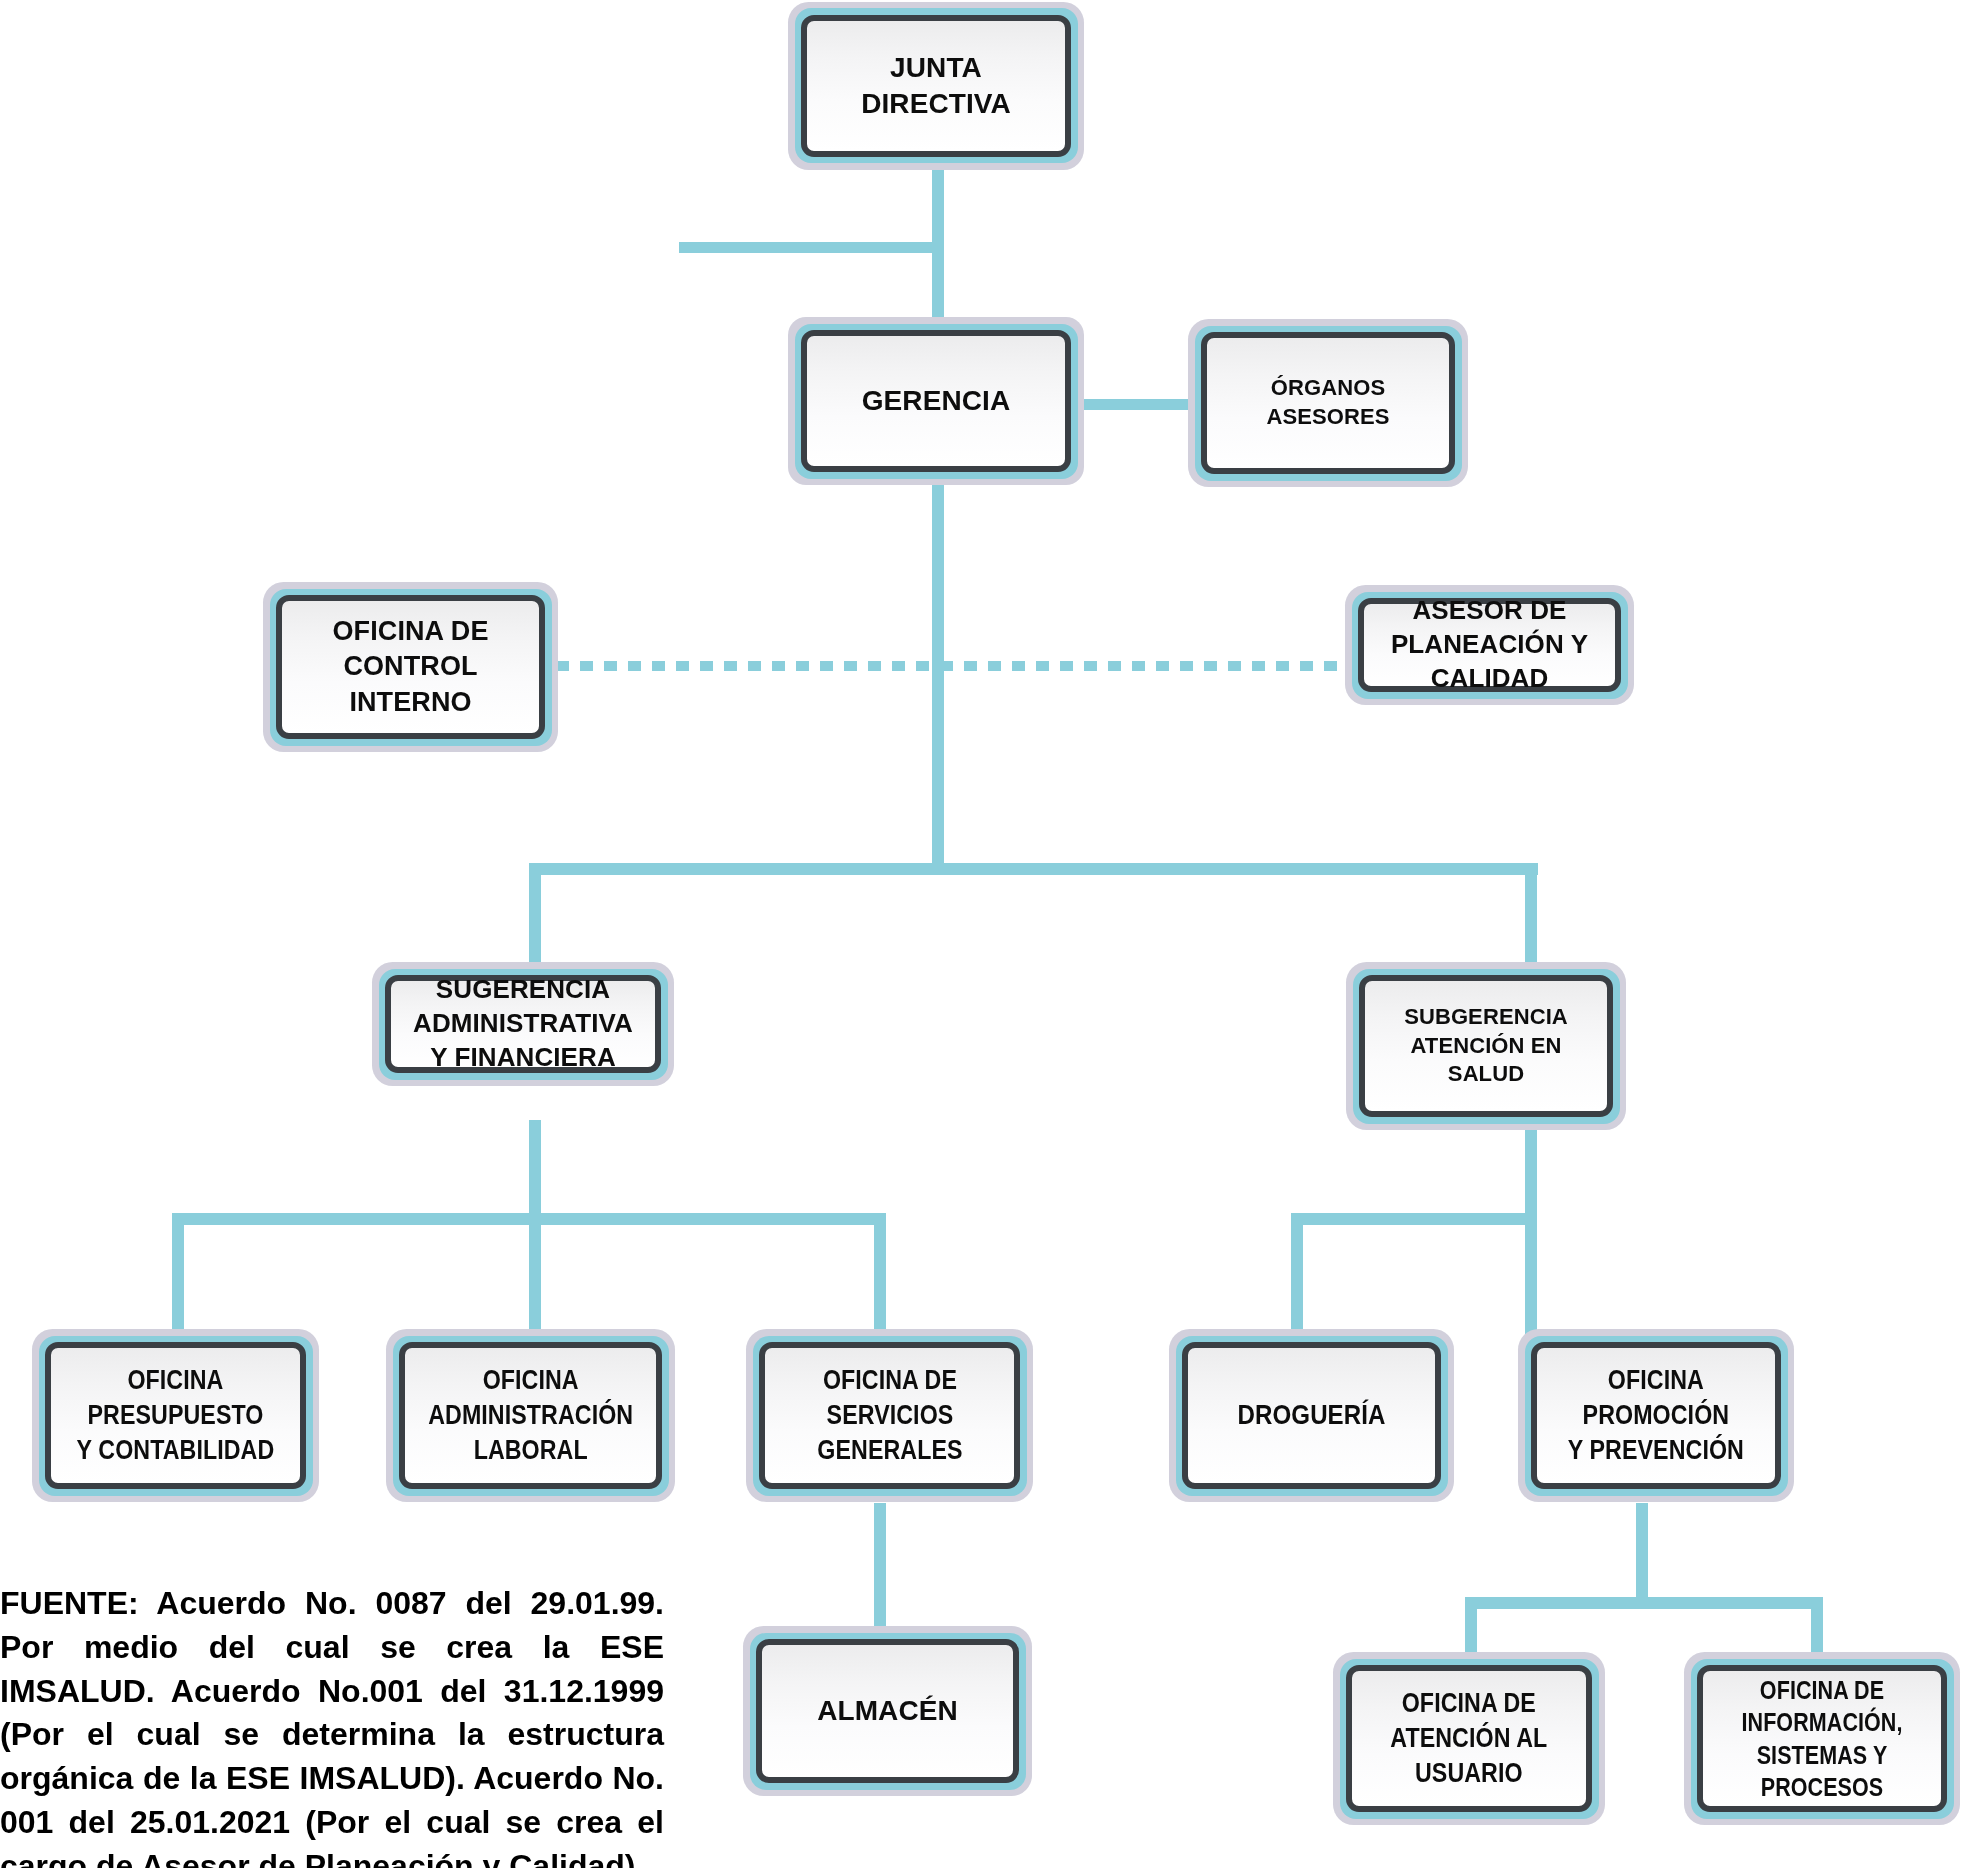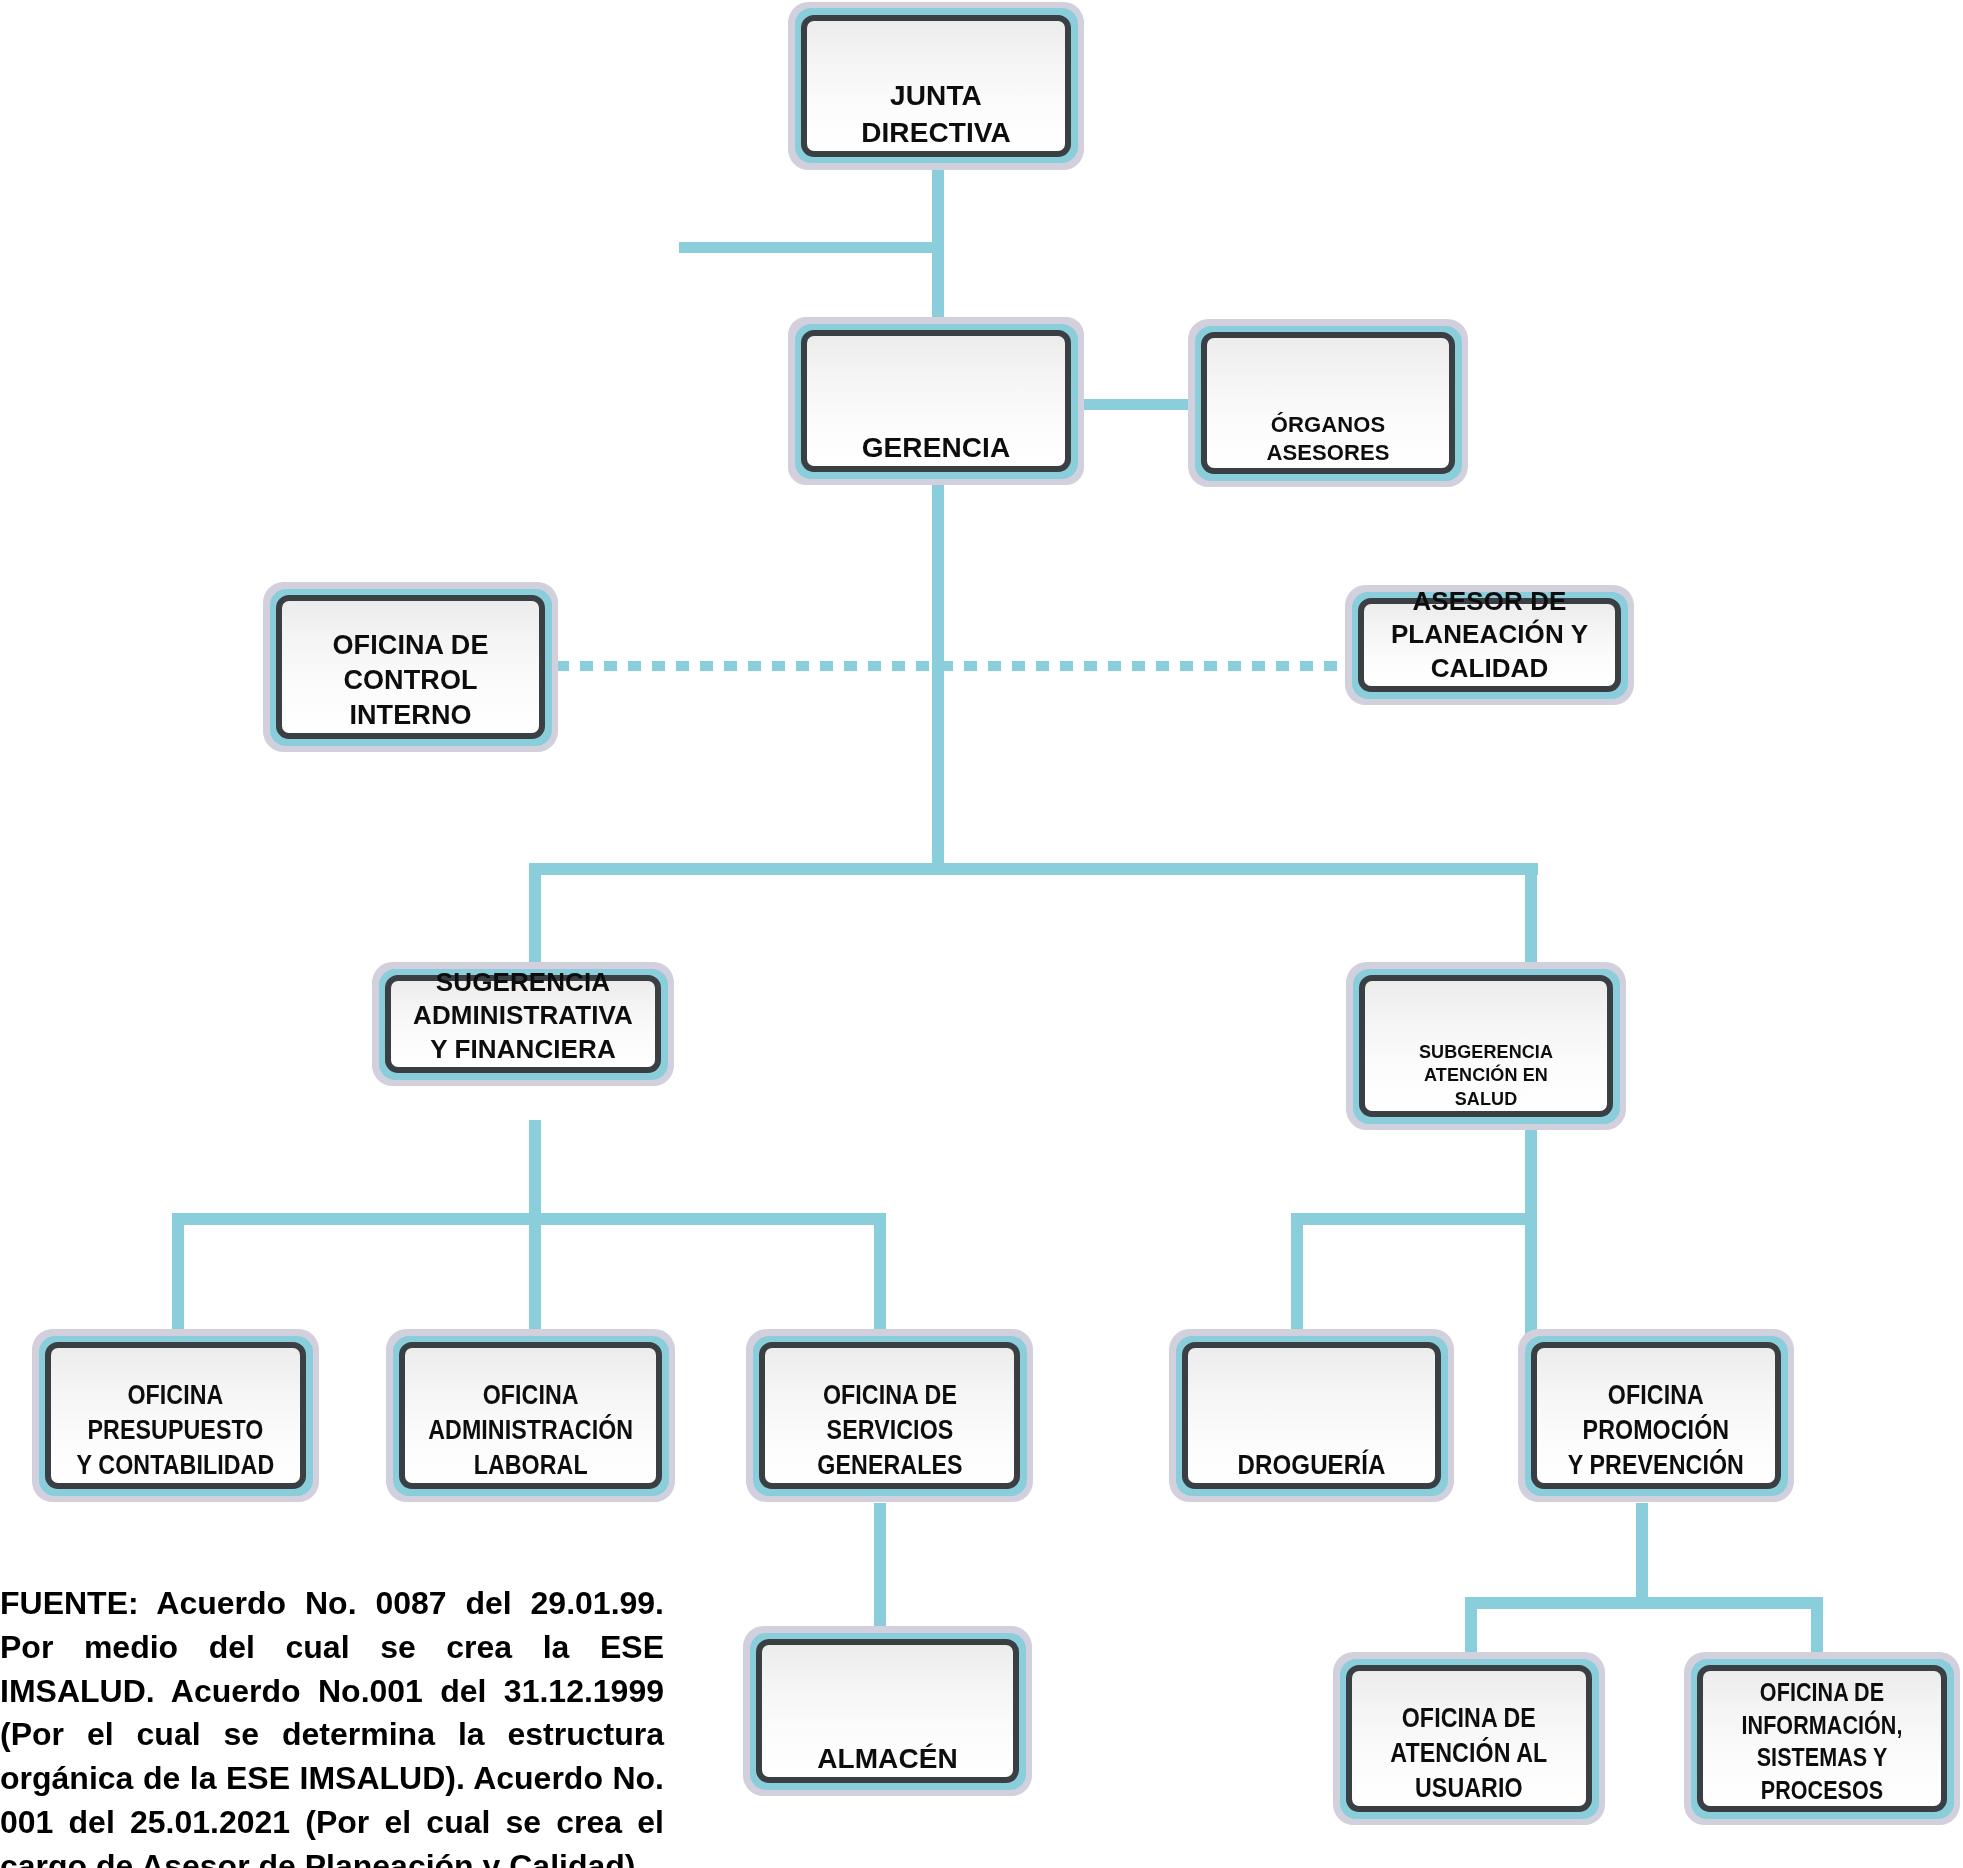--- a/index.html
+++ b/index.html
@@ -48,21 +48,21 @@
     padding: 6.5px;
   }
   .node .core {
     box-sizing: border-box;
     width: 100%;
     height: 100%;
     border: 6.5px solid #3a3f44;        
     border-radius: 13px;
     background: linear-gradient(180deg, #ececed 0%, #f4f4f5 28%, #fbfbfc 62%, #ffffff 100%);
     display: flex;
-    align-items: flex-end;
+    align-items: center;
     justify-content: center;
     text-align: center;
   }
   .node .label {
     color: #0d0d0d;
     font-weight: bold;
     letter-spacing: 0.1px;
     line-height: 1.30;
     padding: 0 7.5px;
     white-space: pre-line;
@@ -179,21 +179,21 @@
         <span class="label" style="font-size:26px;">SUGERENCIA
 ADMINISTRATIVA
 Y FINANCIERA</span>
       </div>
     </div>
   </div>
 
   <div class="node" style="left:1346px; top:962px; width:280px; height:168px;">
     <div class="ring">
       <div class="core">
-        <span class="label" style="font-size:18px;">SUBGERENCIA
+        <span class="label" style="font-size:22px;">SUBGERENCIA
 ATENCIÓN EN
 SALUD</span>
       </div>
     </div>
   </div>
 
   <div class="node cond" style="left:32px; top:1329px; width:287px; height:173px;">
     <div class="ring">
       <div class="core">
         <span class="label" style="font-size:27px;">OFICINA

